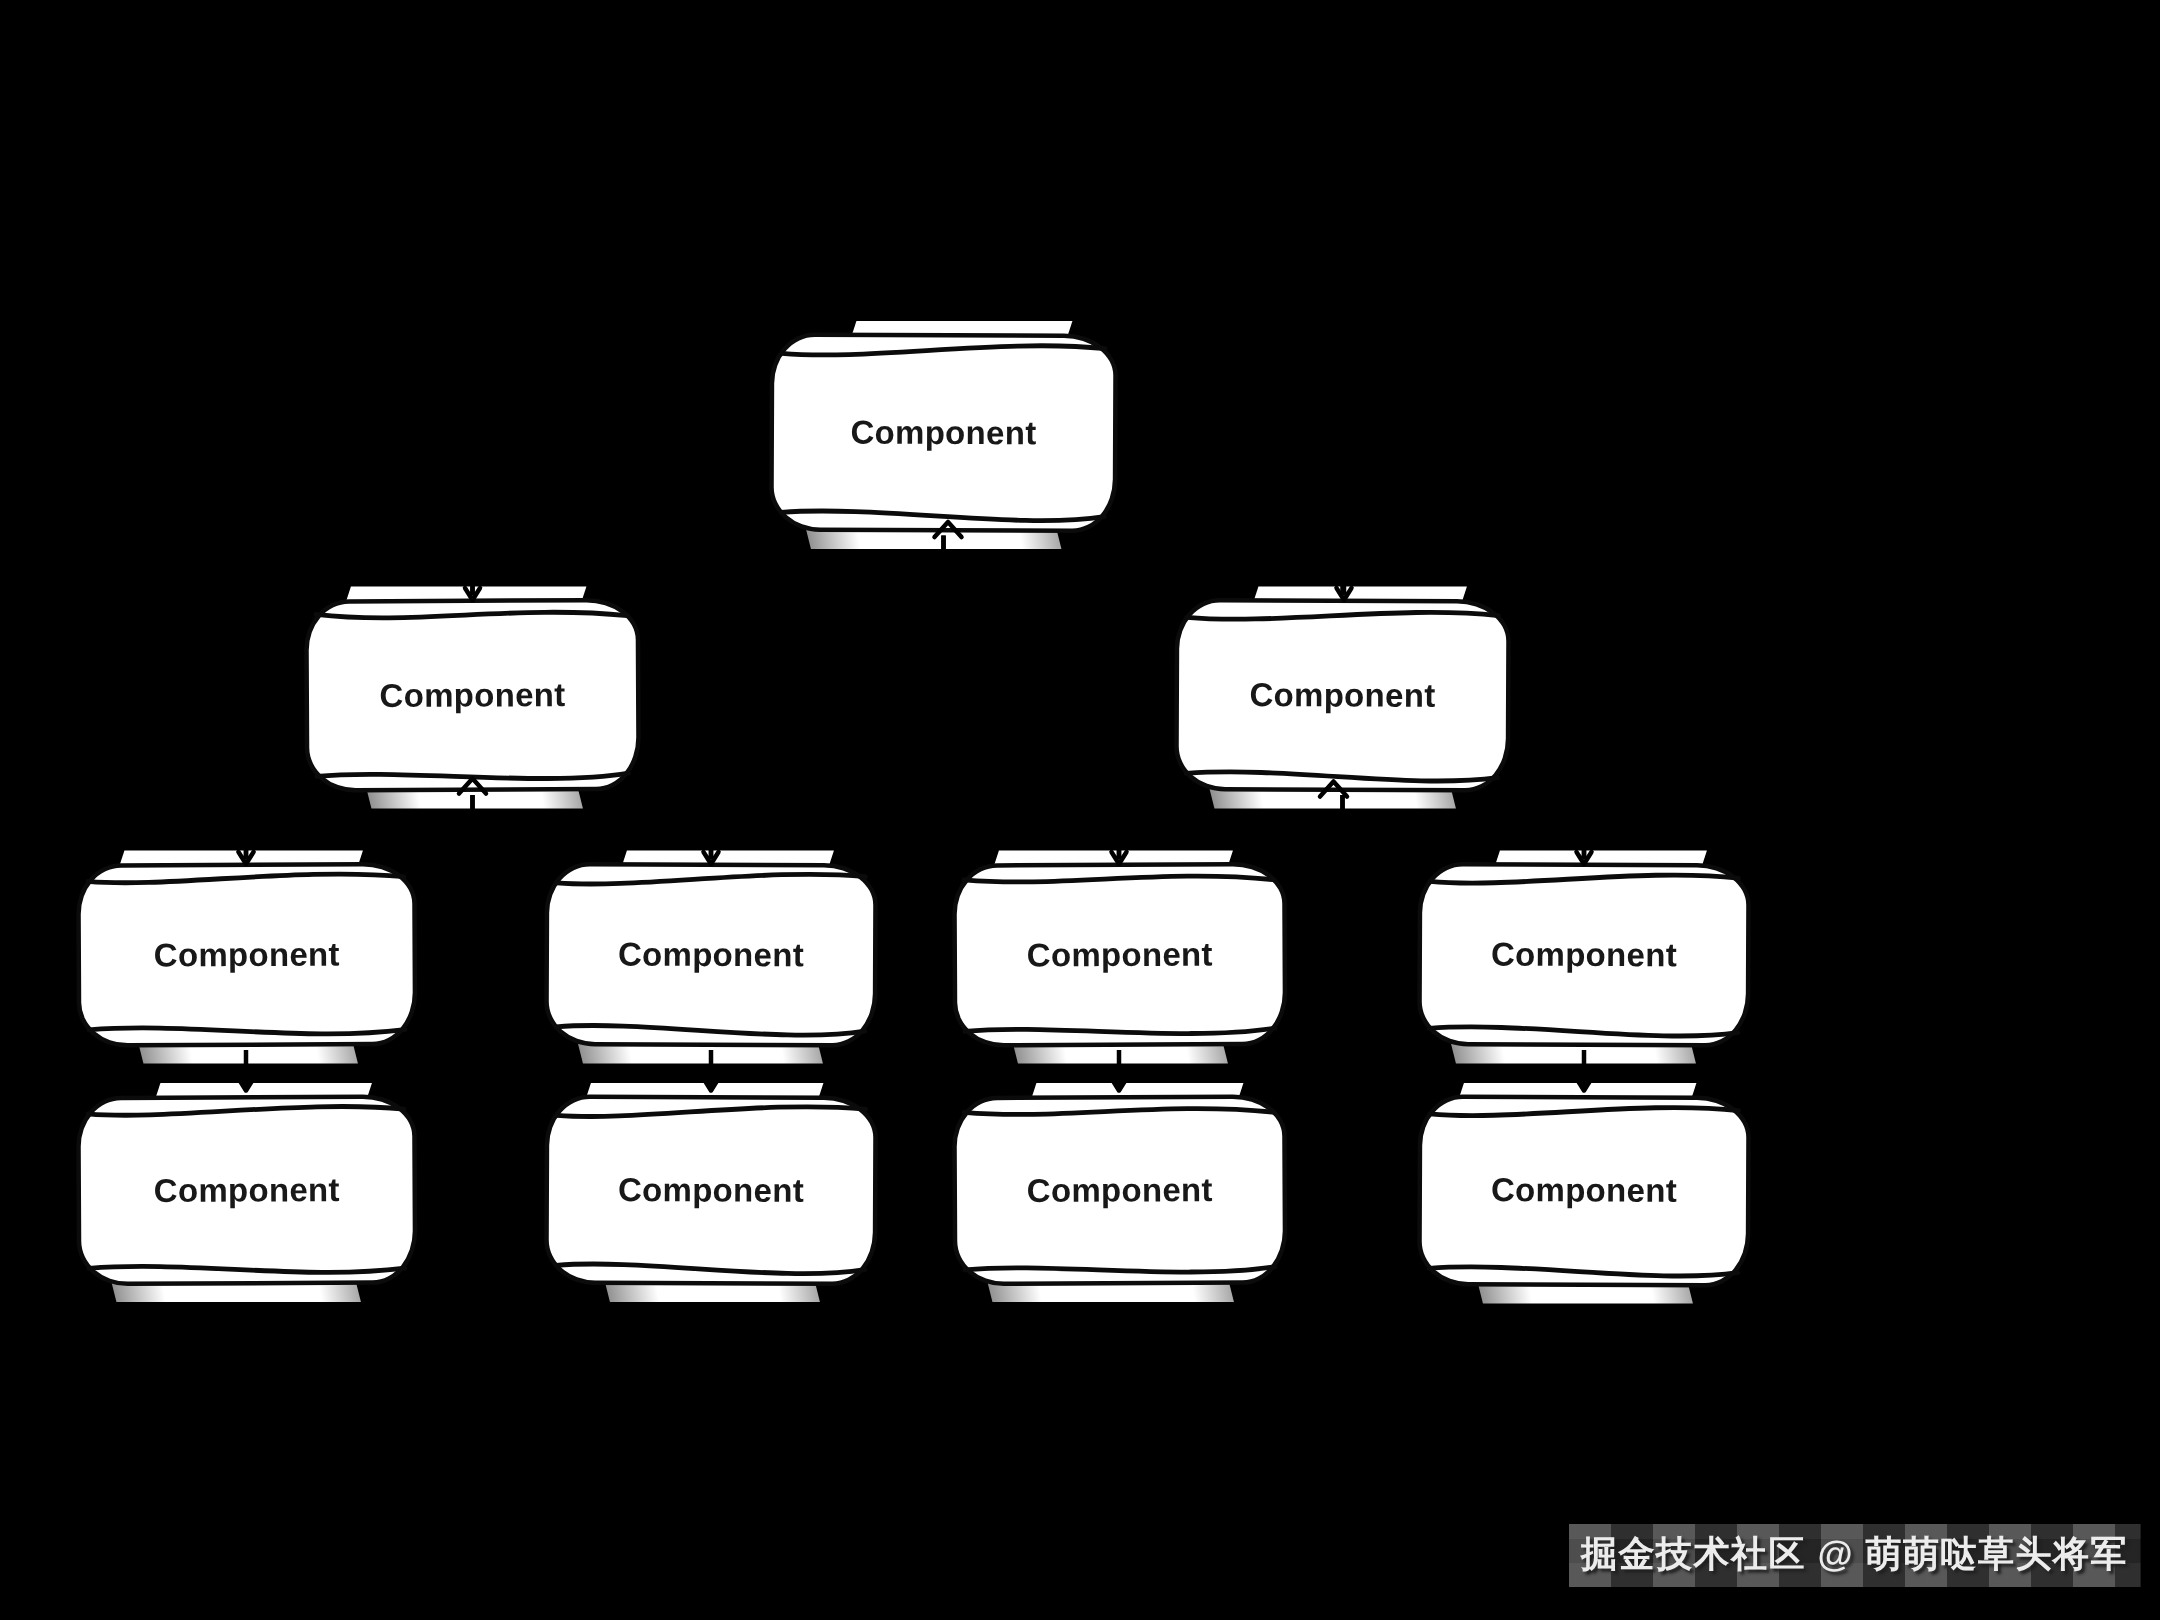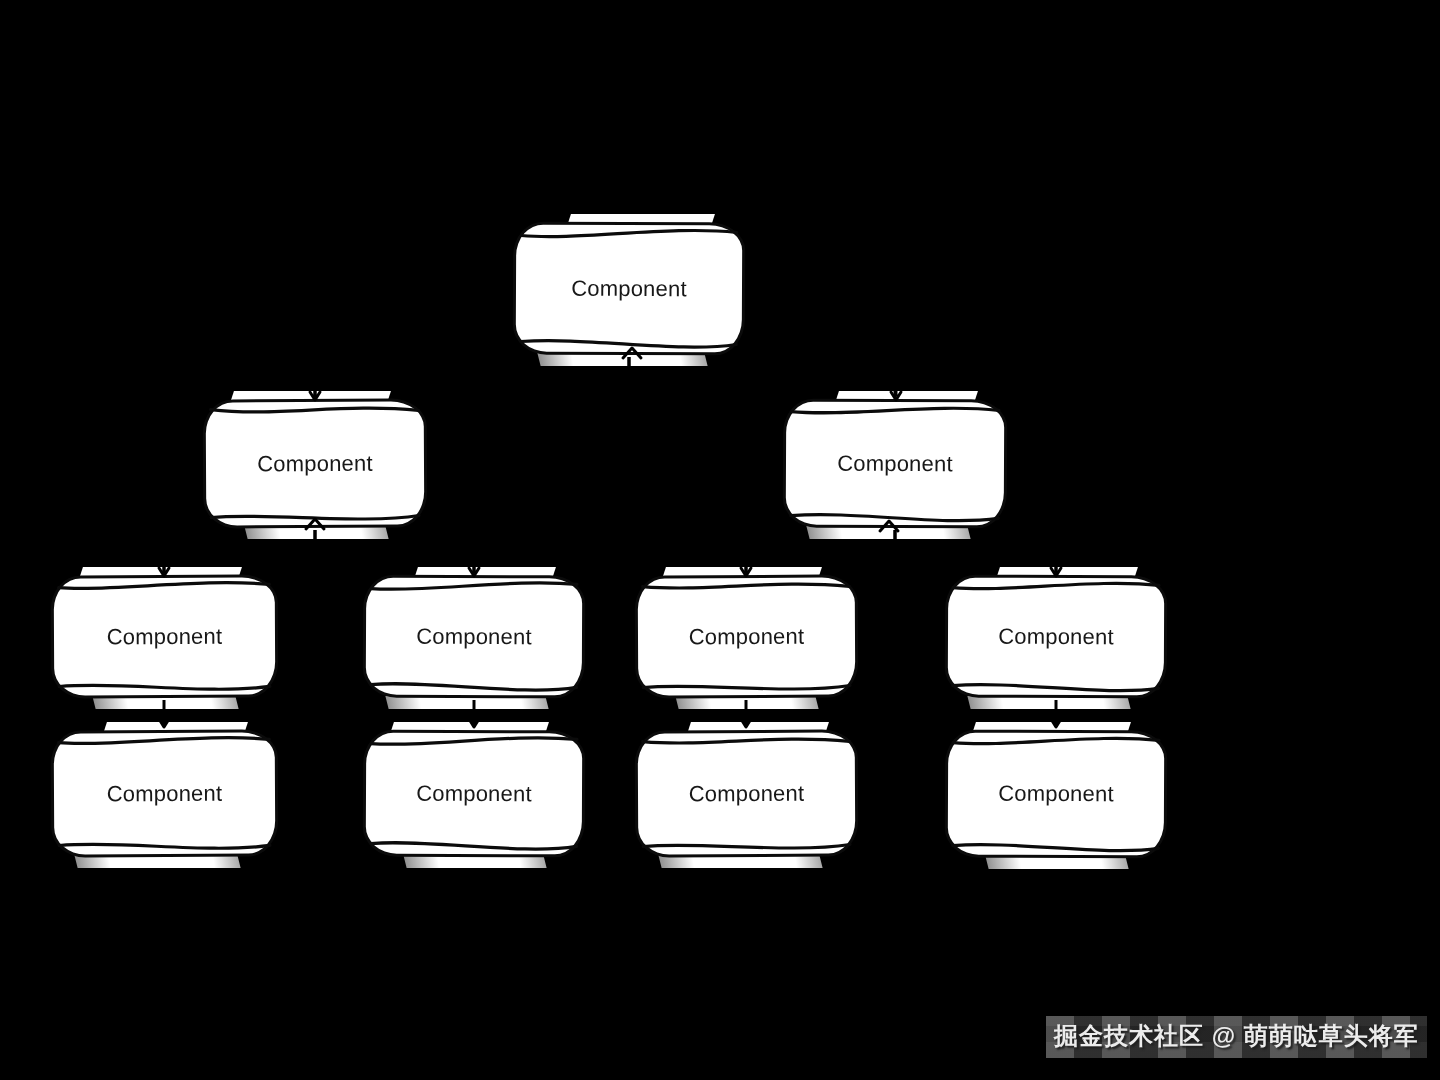--- a/index.html
+++ b/index.html
@@ -8,21 +8,21 @@
   .stage{position:absolute;inset:0;background:#000000;}
 
   
   .node{position:absolute;z-index:1;}
   .node-body{position:absolute;inset:0;background:#ffffff;
     border:3.5px solid #0b0b0b;
     border-radius:30px 36px 30px 34px / 34px 28px 36px 30px;
     display:flex;align-items:center;justify-content:center;}
   .node.tilt-a .node-body{transform:rotate(.25deg);}
   .node.tilt-b .node-body{transform:rotate(-.3deg);}
-  .node-label{font-size:22px;font-weight:400;color:#181818;letter-spacing:.2px;}
+  .node-label{font-size:22px;font-weight:700;color:#181818;letter-spacing:.2px;}
 
   
   .band{position:absolute;background:#ffffff;z-index:0;}
   .band-top{top:-8px;height:12px;left:24%;width:62%;transform:skewX(-18deg);}
   .band-bottom{bottom:-11px;height:13px;left:11%;width:72%;transform:skewX(14deg);
     background:linear-gradient(95deg,#8f8f8f 0px,#ffffff 34px,#ffffff calc(100% - 26px),#a7a7a7 100%);}
   .node.alt .band-top{left:13%;width:70%;}
   .node.alt .band-bottom{left:19%;width:63%;}
 
   

